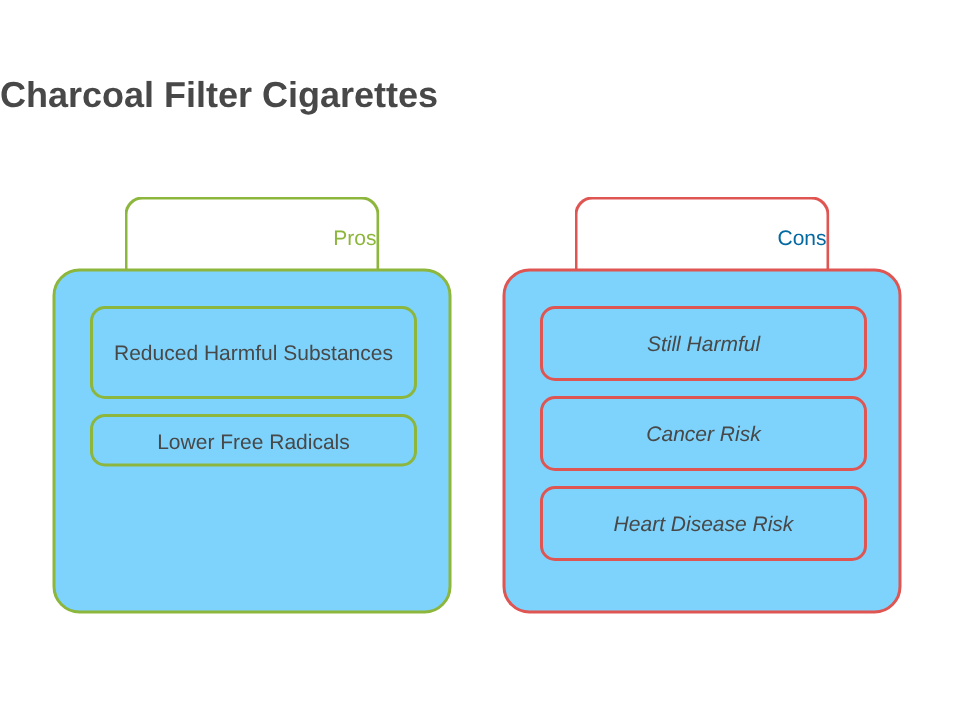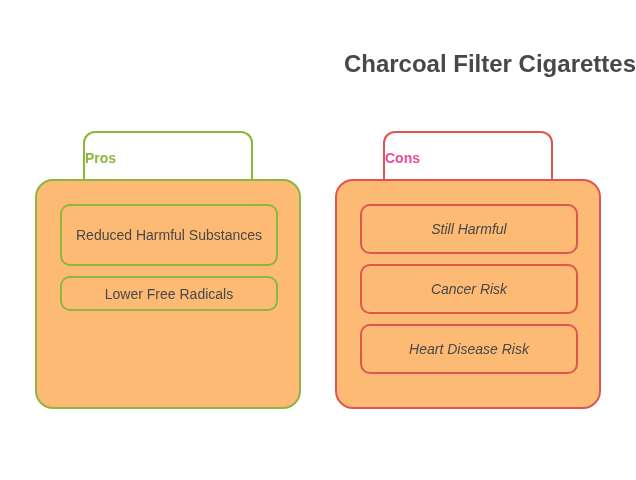--- a/index.html
+++ b/index.html
@@ -1,33 +1,33 @@
 <!DOCTYPE html>
 <html><head>
 <meta charset="utf-8">
 <style>
   html, body { margin: 0; padding: 0; }
   body {
     width: 636px; height: 480px; background: #ffffff; position: relative; overflow: hidden;
     font-family: "Liberation Sans", sans-serif;
   }
   .title {
-    position: absolute; left: 0; top: 50px; width: 636px; text-align: right;
+    position: absolute; left: 0; top: 50px; width: 636px; text-align: left;
     font-size: 24px; font-weight: bold; color: #484848;
   }
   .panel { position: absolute; }
   .tab {
     position: absolute; box-sizing: border-box; height: 52px;
     border: 2px solid; border-bottom: none; border-radius: 12px 12px 0 0;
-    background: #fff; text-align: left; font-weight: bold; font-size: 14px;
+    background: #fff; text-align: right; font-weight: normal; font-size: 14px;
     padding-top: 17px;
   }
   .box {
     position: absolute; box-sizing: border-box;
-    border: 2px solid; border-radius: 18px; background: #fdba74;
+    border: 2px solid; border-radius: 18px; background: #7dd3fc;
   }
   .item {
     position: absolute; box-sizing: border-box; left: 23px; width: 218px;
     border: 2px solid; border-radius: 10px;
     display: flex; align-items: center; justify-content: center; text-align: center;
     font-size: 14px; color: #484848; line-height: 18px; padding: 0 10px;
   }
 </style>
 </head>
 <body>
@@ -36,19 +36,19 @@
 
 <div class="panel">
   <div class="tab" style="left:83px; top:131px; width:170px; border-color:#8db63c; color:#8db63c;">Pros</div>
   <div class="box" style="left:35px; top:179px; width:266px; height:230px; border-color:#8db63c;">
     <div class="item" style="top:23px; height:62px; border-color:#8db63c;">Reduced Harmful Substances</div>
     <div class="item" style="top:95px; height:35px; border-color:#8db63c;">Lower Free Radicals</div>
   </div>
 </div>
 
 <div class="panel">
-  <div class="tab" style="left:383px; top:131px; width:170px; border-color:#df5552; color:#ec4899;">Cons</div>
+  <div class="tab" style="left:383px; top:131px; width:170px; border-color:#df5552; color:#0369a1;">Cons</div>
   <div class="box" style="left:335px; top:179px; width:266px; height:230px; border-color:#df5552;font-style:italic;">
     <div class="item" style="top:23px; height:50px; border-color:#df5552;">Still Harmful</div>
     <div class="item" style="top:83px; height:50px; border-color:#df5552;">Cancer Risk</div>
     <div class="item" style="top:143px; height:50px; border-color:#df5552;">Heart Disease Risk</div>
   </div>
 </div>
 
 </body></html>

